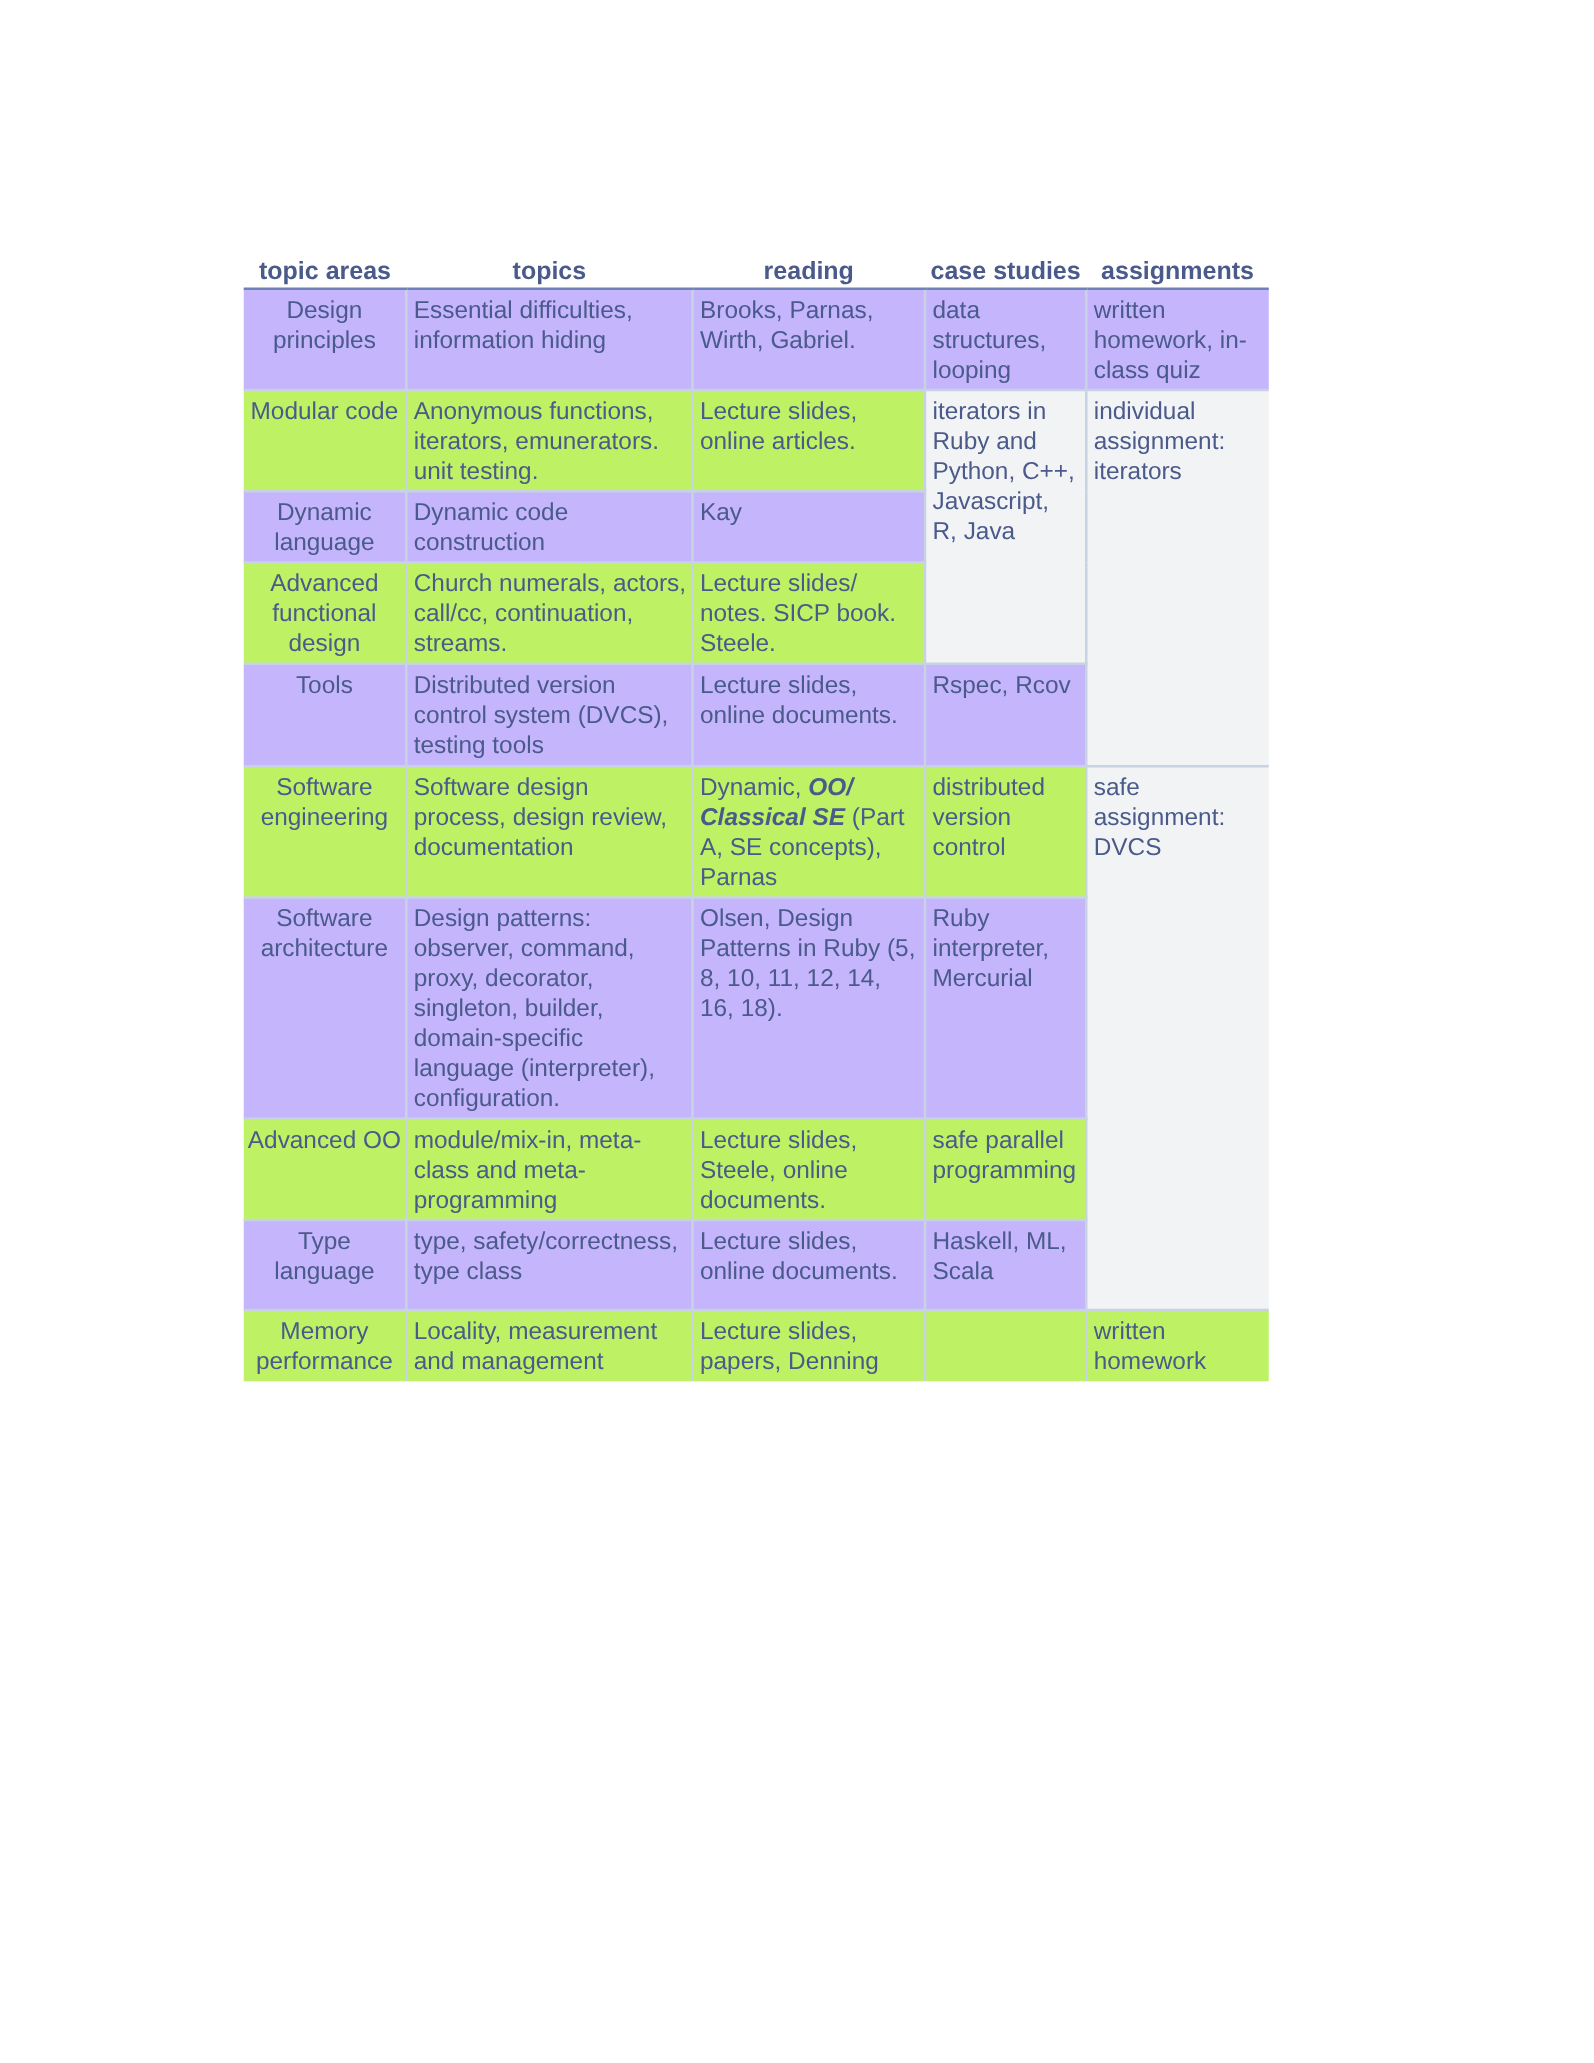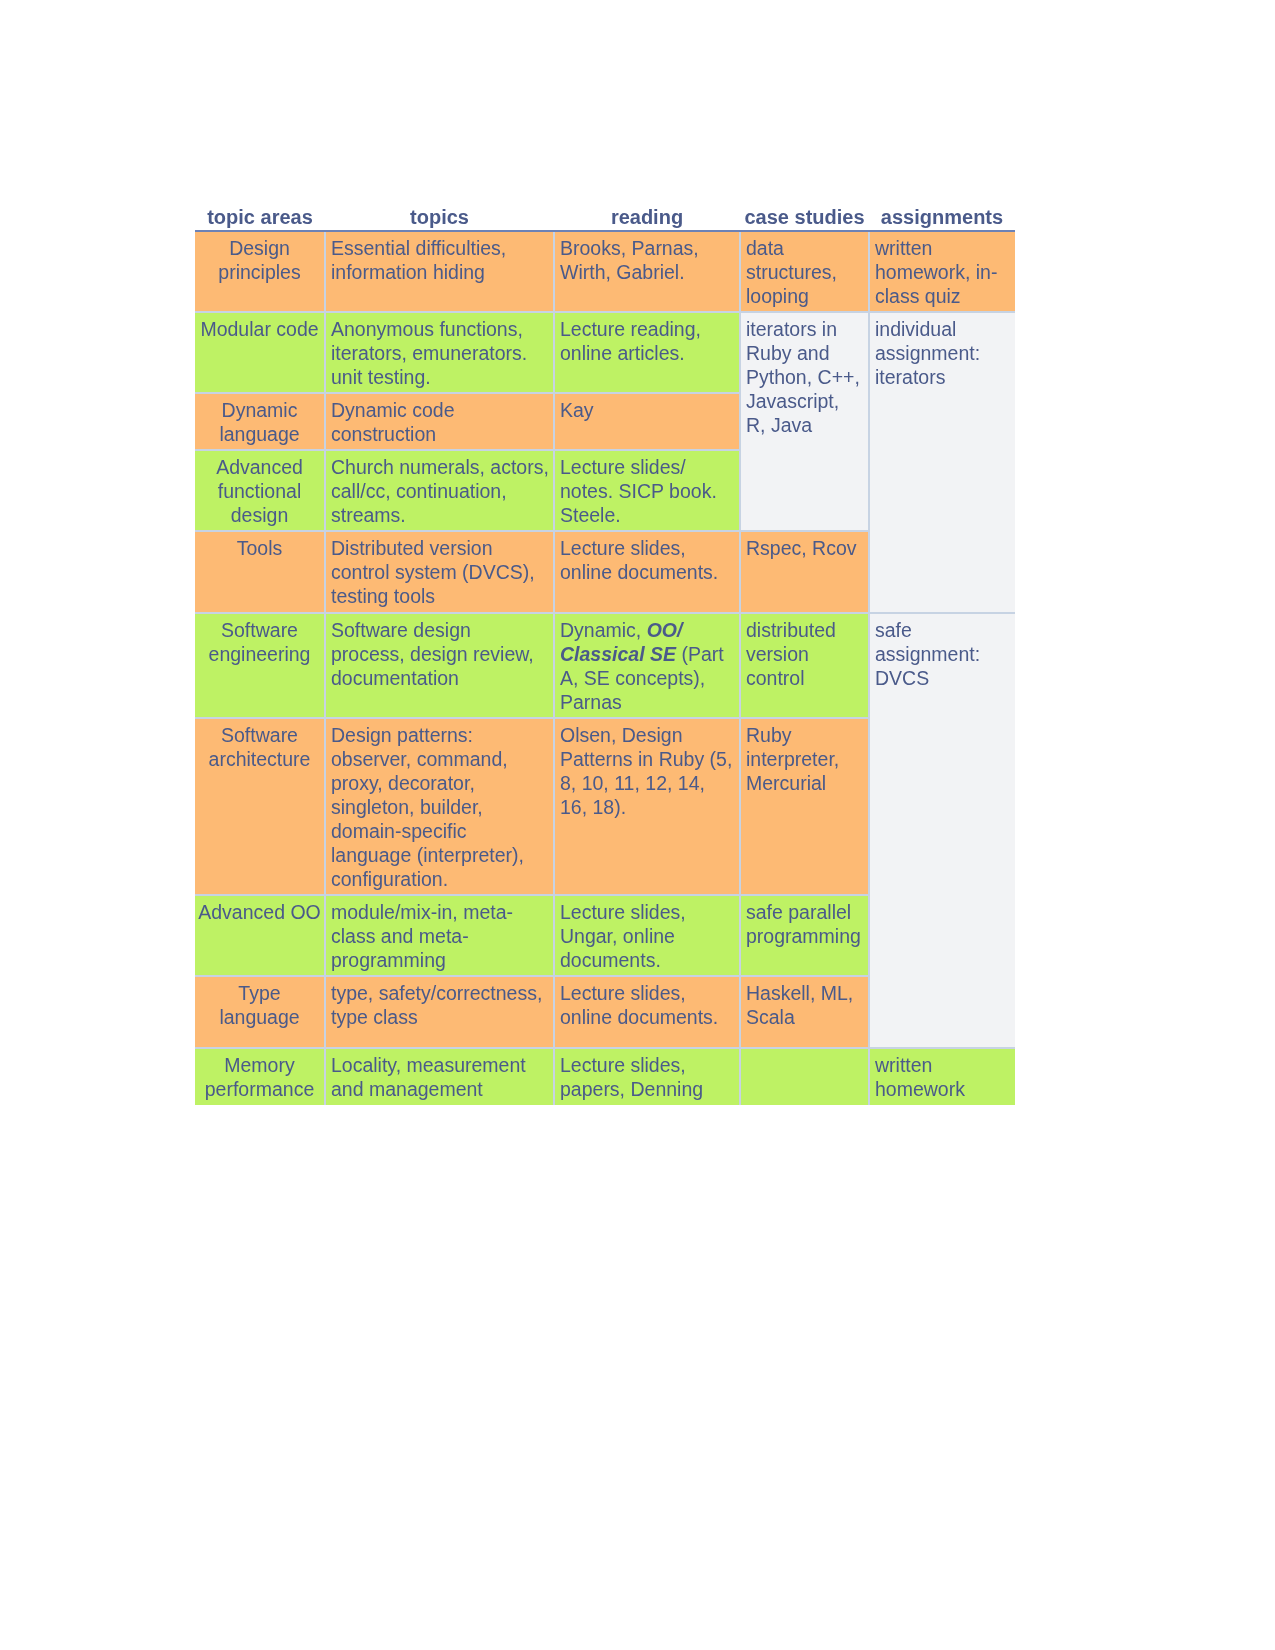--- a/index.html
+++ b/index.html
@@ -5,21 +5,21 @@
   html, body { margin:0; padding:0; background:#ffffff; }
   body { width:1275px; height:1650px; position:relative; font-family:"Liberation Sans", sans-serif; color:#4a5a8a; }
   table.syllabus { position:absolute; left:195px; top:203px; border-collapse:collapse; table-layout:fixed; width:820px; font-size:19.5px; line-height:24px; }
   col.c1 { width:130px; } col.c2 { width:229px; } col.c3 { width:186px; } col.c4 { width:129px; } col.c5 { width:146px; }
   th { font-weight:bold; font-size:20px; color:#4a5a8a; padding:2px 4px 1px; border-bottom:2.5px solid #6d82b5; text-align:center; white-space:nowrap; }
   td { vertical-align:top; padding:4px 4px 3px 5px; border:2px solid #c7d3e3; text-align:left; }
   td.area { text-align:center; padding-left:2px; padding-right:2px; }
   tr td:first-child { border-left:none; }
   tr td:last-child { border-right:none; }
   tr.g td { background:#bef264; }
-  tr.w td { background:#fdba74; }
+  tr.w td { background:#c4b5fd; }
   td.gray { background:#f2f3f5 !important; }
   tr.last td { border-bottom:none; }
   em.b { font-style:italic; font-weight:bold; }
 </style>
 </head>
 <body>
 
 <table class="syllabus">
   <colgroup>
       <col class="c1">
@@ -41,21 +41,21 @@
     <tr class="w" style="height:80px">
       <td class="area">Design principles</td>
       <td>Essential difficulties, information hiding</td>
       <td>Brooks, Parnas, Wirth, Gabriel.</td>
       <td>data structures, looping</td>
       <td>written homework, in-class quiz</td>
     </tr>
     <tr class="g" style="height:80px">
       <td class="area">Modular code</td>
       <td>Anonymous functions, iterators, emunerators. unit testing.</td>
-      <td>Lecture reading, online articles.</td>
+      <td>Lecture slides, online articles.</td>
       <td rowspan="3" class="gray">iterators in Ruby and Python, C++, Javascript, R, Java</td>
       <td rowspan="4" class="gray">individual assignment: iterators</td>
     </tr>
     <tr class="w" style="height:57px">
       <td class="area">Dynamic language</td>
       <td>Dynamic code construction</td>
       <td>Kay</td>
     </tr>
     <tr class="g" style="height:80px">
       <td class="area">Advanced functional design</td>
@@ -77,21 +77,21 @@
     </tr>
     <tr class="w" style="height:176px">
       <td class="area">Software architecture</td>
       <td>Design patterns: observer, command, proxy, decorator, singleton, builder, domain-specific language (interpreter), configuration.</td>
       <td>Olsen, Design Patterns in Ruby (5, 8, 10, 11, 12, 14, 16, 18).</td>
       <td>Ruby interpreter, Mercurial</td>
     </tr>
     <tr class="g" style="height:80px">
       <td class="area">Advanced OO</td>
       <td>module/mix-in, meta-class and meta-programming</td>
-      <td>Lecture slides, Ungar, online documents.</td>
+      <td>Lecture slides, Steele, online documents.</td>
       <td>safe parallel programming</td>
     </tr>
     <tr class="w" style="height:72px">
       <td class="area">Type language</td>
       <td>type, safety/correctness, type class</td>
       <td>Lecture slides, online documents.</td>
       <td>Haskell, ML, Scala</td>
     </tr>
     <tr class="g last" style="height:57px">
       <td class="area">Memory performance</td>

